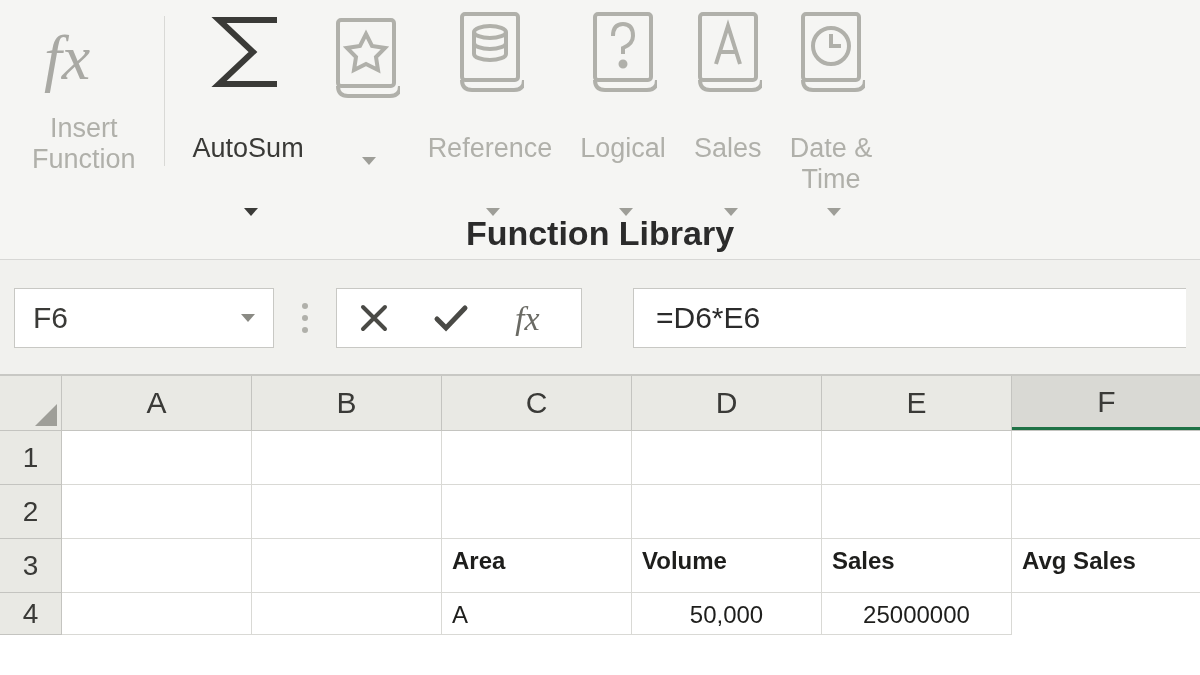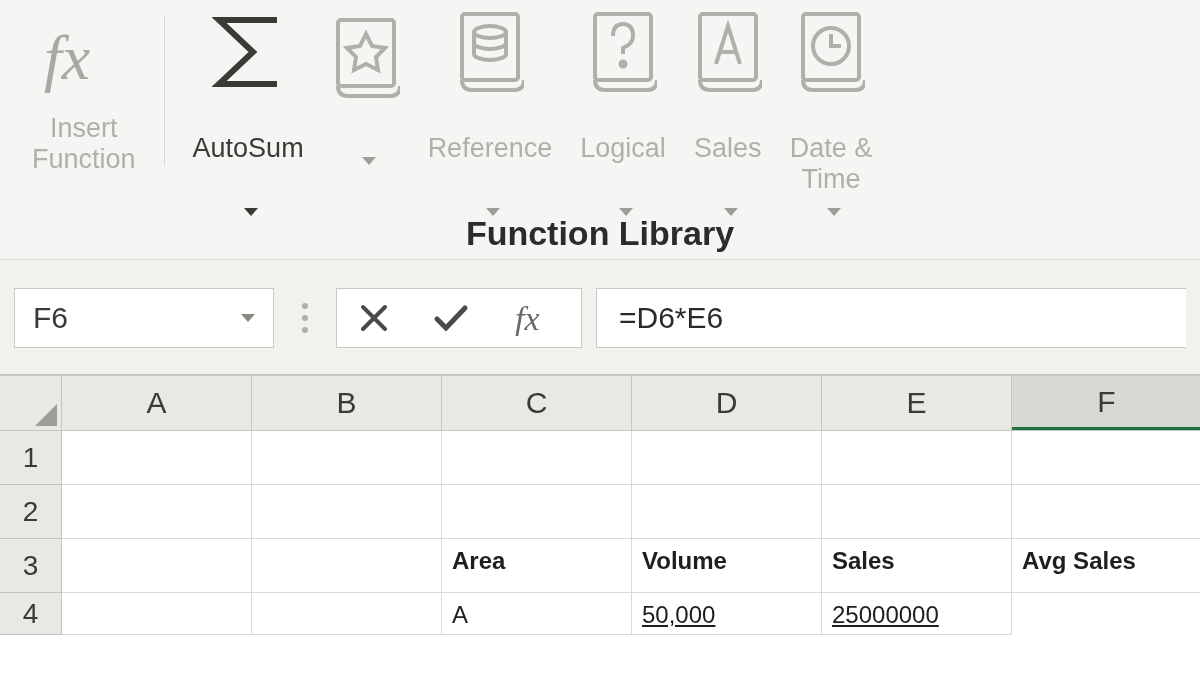--- a/index.html
+++ b/index.html
@@ -103,20 +103,21 @@
     flex: 1;
     height: 60px;
     background: #fff;
     border: 1px solid #c8c8c4;
     border-right: none;
     font-size: 30px;
     color: #2b2b2b;
     padding: 0 22px;
     display: flex;
     align-items: center;
+    margin-left: 37px;
   }
 
   
   .grid-wrap { background:#fff; }
   .col-headers {
     display: grid;
     grid-template-columns: 62px repeat(6, 190px);
     background: #e9e9e4;
     border-bottom: 1px solid #c4c4c0;
   }
@@ -161,21 +162,21 @@
   .cell {
     border-right:1px solid #d9d9d5;
     border-bottom:1px solid #d9d9d5;
     font-size:24px;
     color:#1e1e1c;
     padding:8px 10px 0 10px;
     overflow:hidden;
     white-space:nowrap;
   }
   .cell.header { font-weight:600; }
-  .cell.right { text-align:left;text-decoration:underline; }
+  .cell.right { text-align:center; }
 </style>
 </head>
 <body>
 
 <div class="ribbon">
   <div class="ribbon-row">
 
     <div class="rb-item">
       <div class="rb-icon">
         <svg width="88" height="70" viewBox="0 0 88 70">

